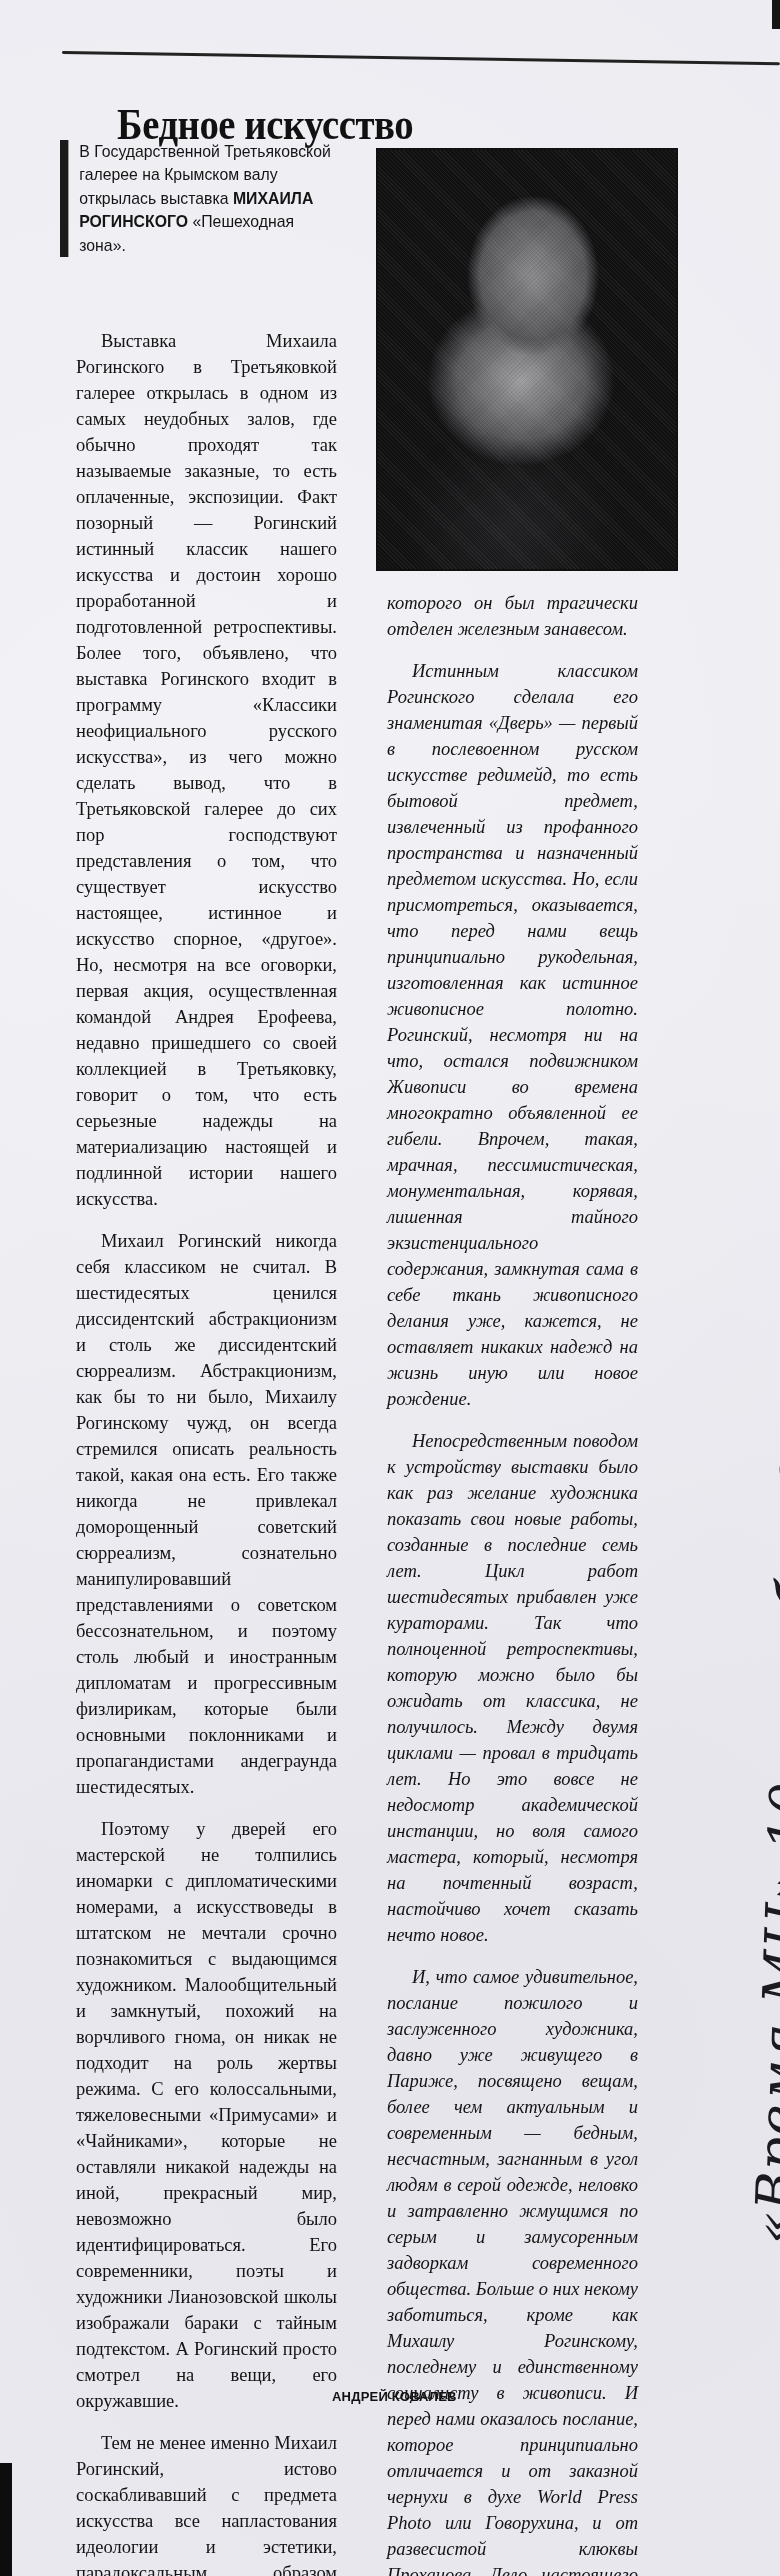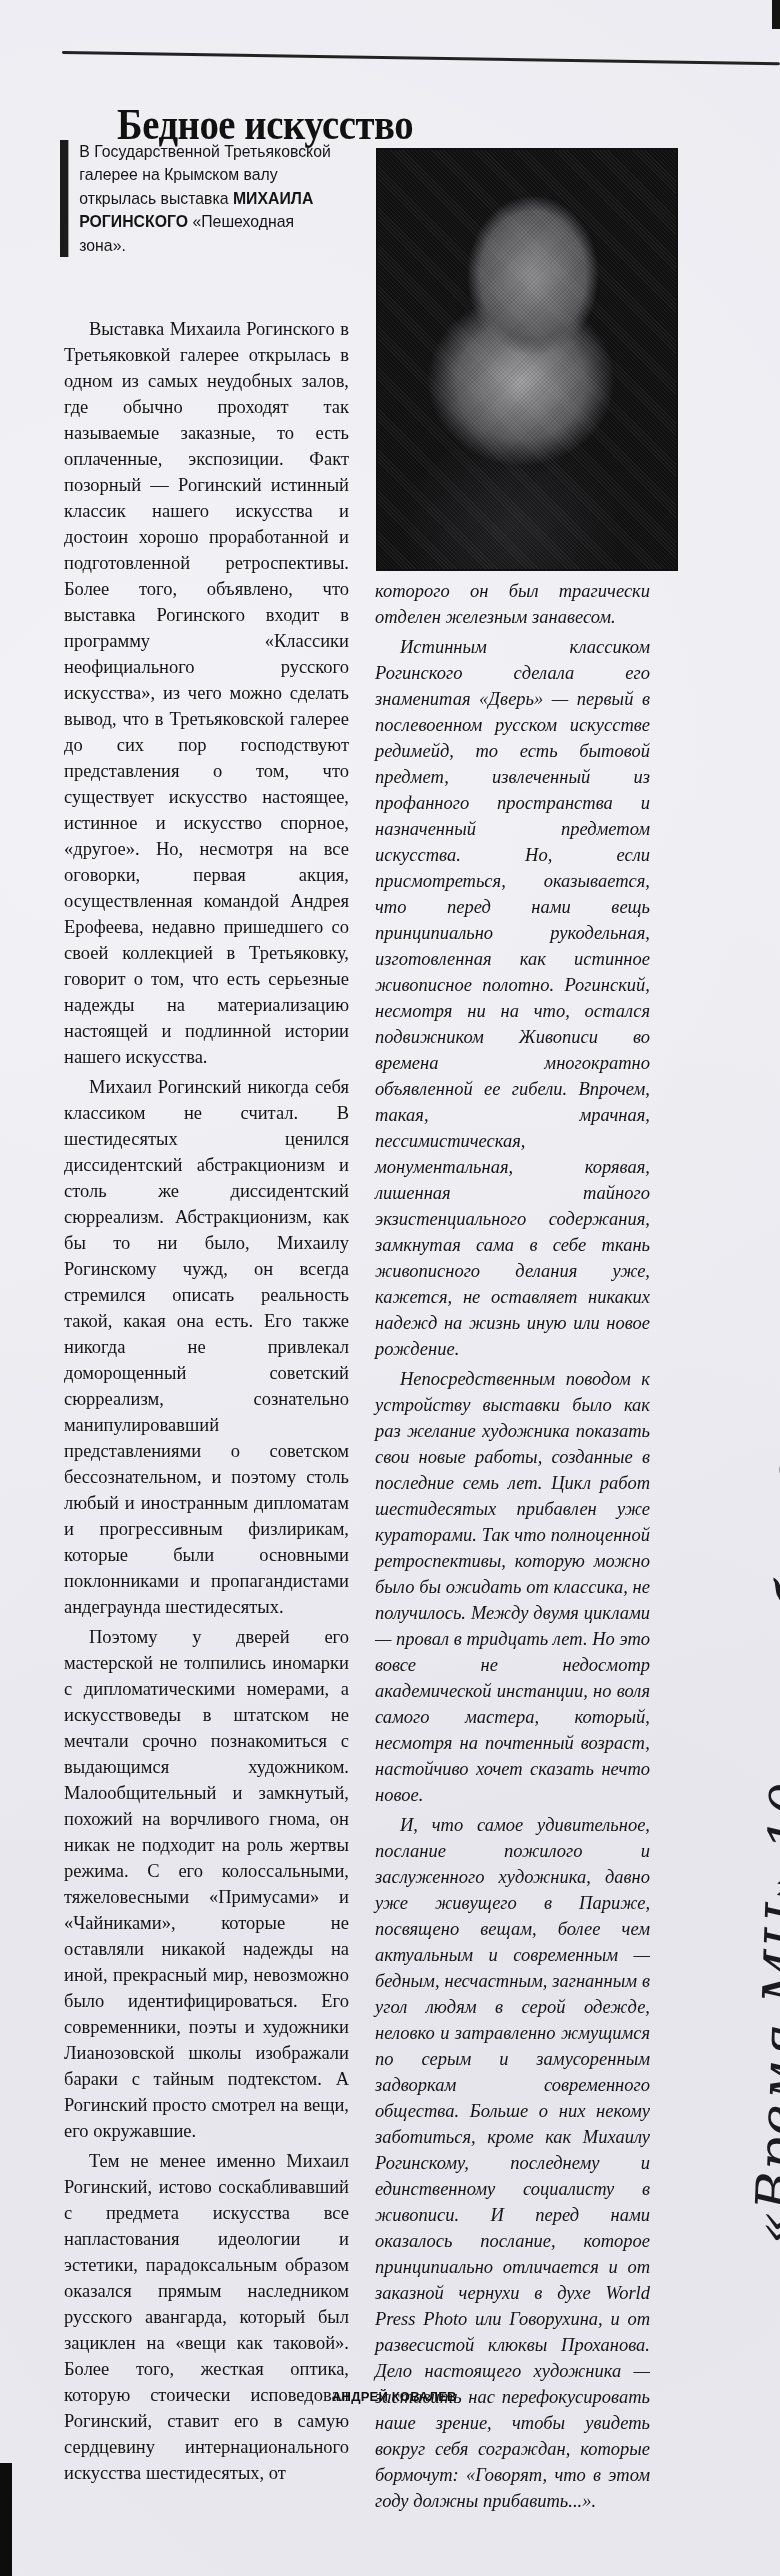--- a/index.html
+++ b/index.html
@@ -50,21 +50,21 @@
     background-image:
       repeating-linear-gradient(45deg, rgba(255,255,255,0.06) 0 1px, transparent 1px 2.9px),
       repeating-linear-gradient(-45deg, rgba(0,0,0,0.08) 0 1px, transparent 1px 2.9px);
   }
   .col {
     position: absolute;
     font-family: "Liberation Serif", "DejaVu Serif", serif;
     font-size: 18.5px; line-height: 26px; color: #141414;
     text-align: justify; hyphens: manual;
   }
-  .col p { margin: 4px; text-indent: 25px; }
+  .col p { margin: 16px; text-indent: 25px; }
   .col p.no-indent { text-indent: 0; }
   .col-left { left: 60px; top: 312px; width: 293px; }
   .col-right { left: 371px; top: 574px; width: 283px; font-style: italic; }
   .byline {
     position: absolute; left: 332px; top: 2389px;
     font-family: "Liberation Sans", "DejaVu Sans", sans-serif;
     font-weight: 900; font-size: 13px; letter-spacing: 0.2px; color: #111;
   }
   .annotation {
     position: absolute; left: 743px; top: 2243px;

